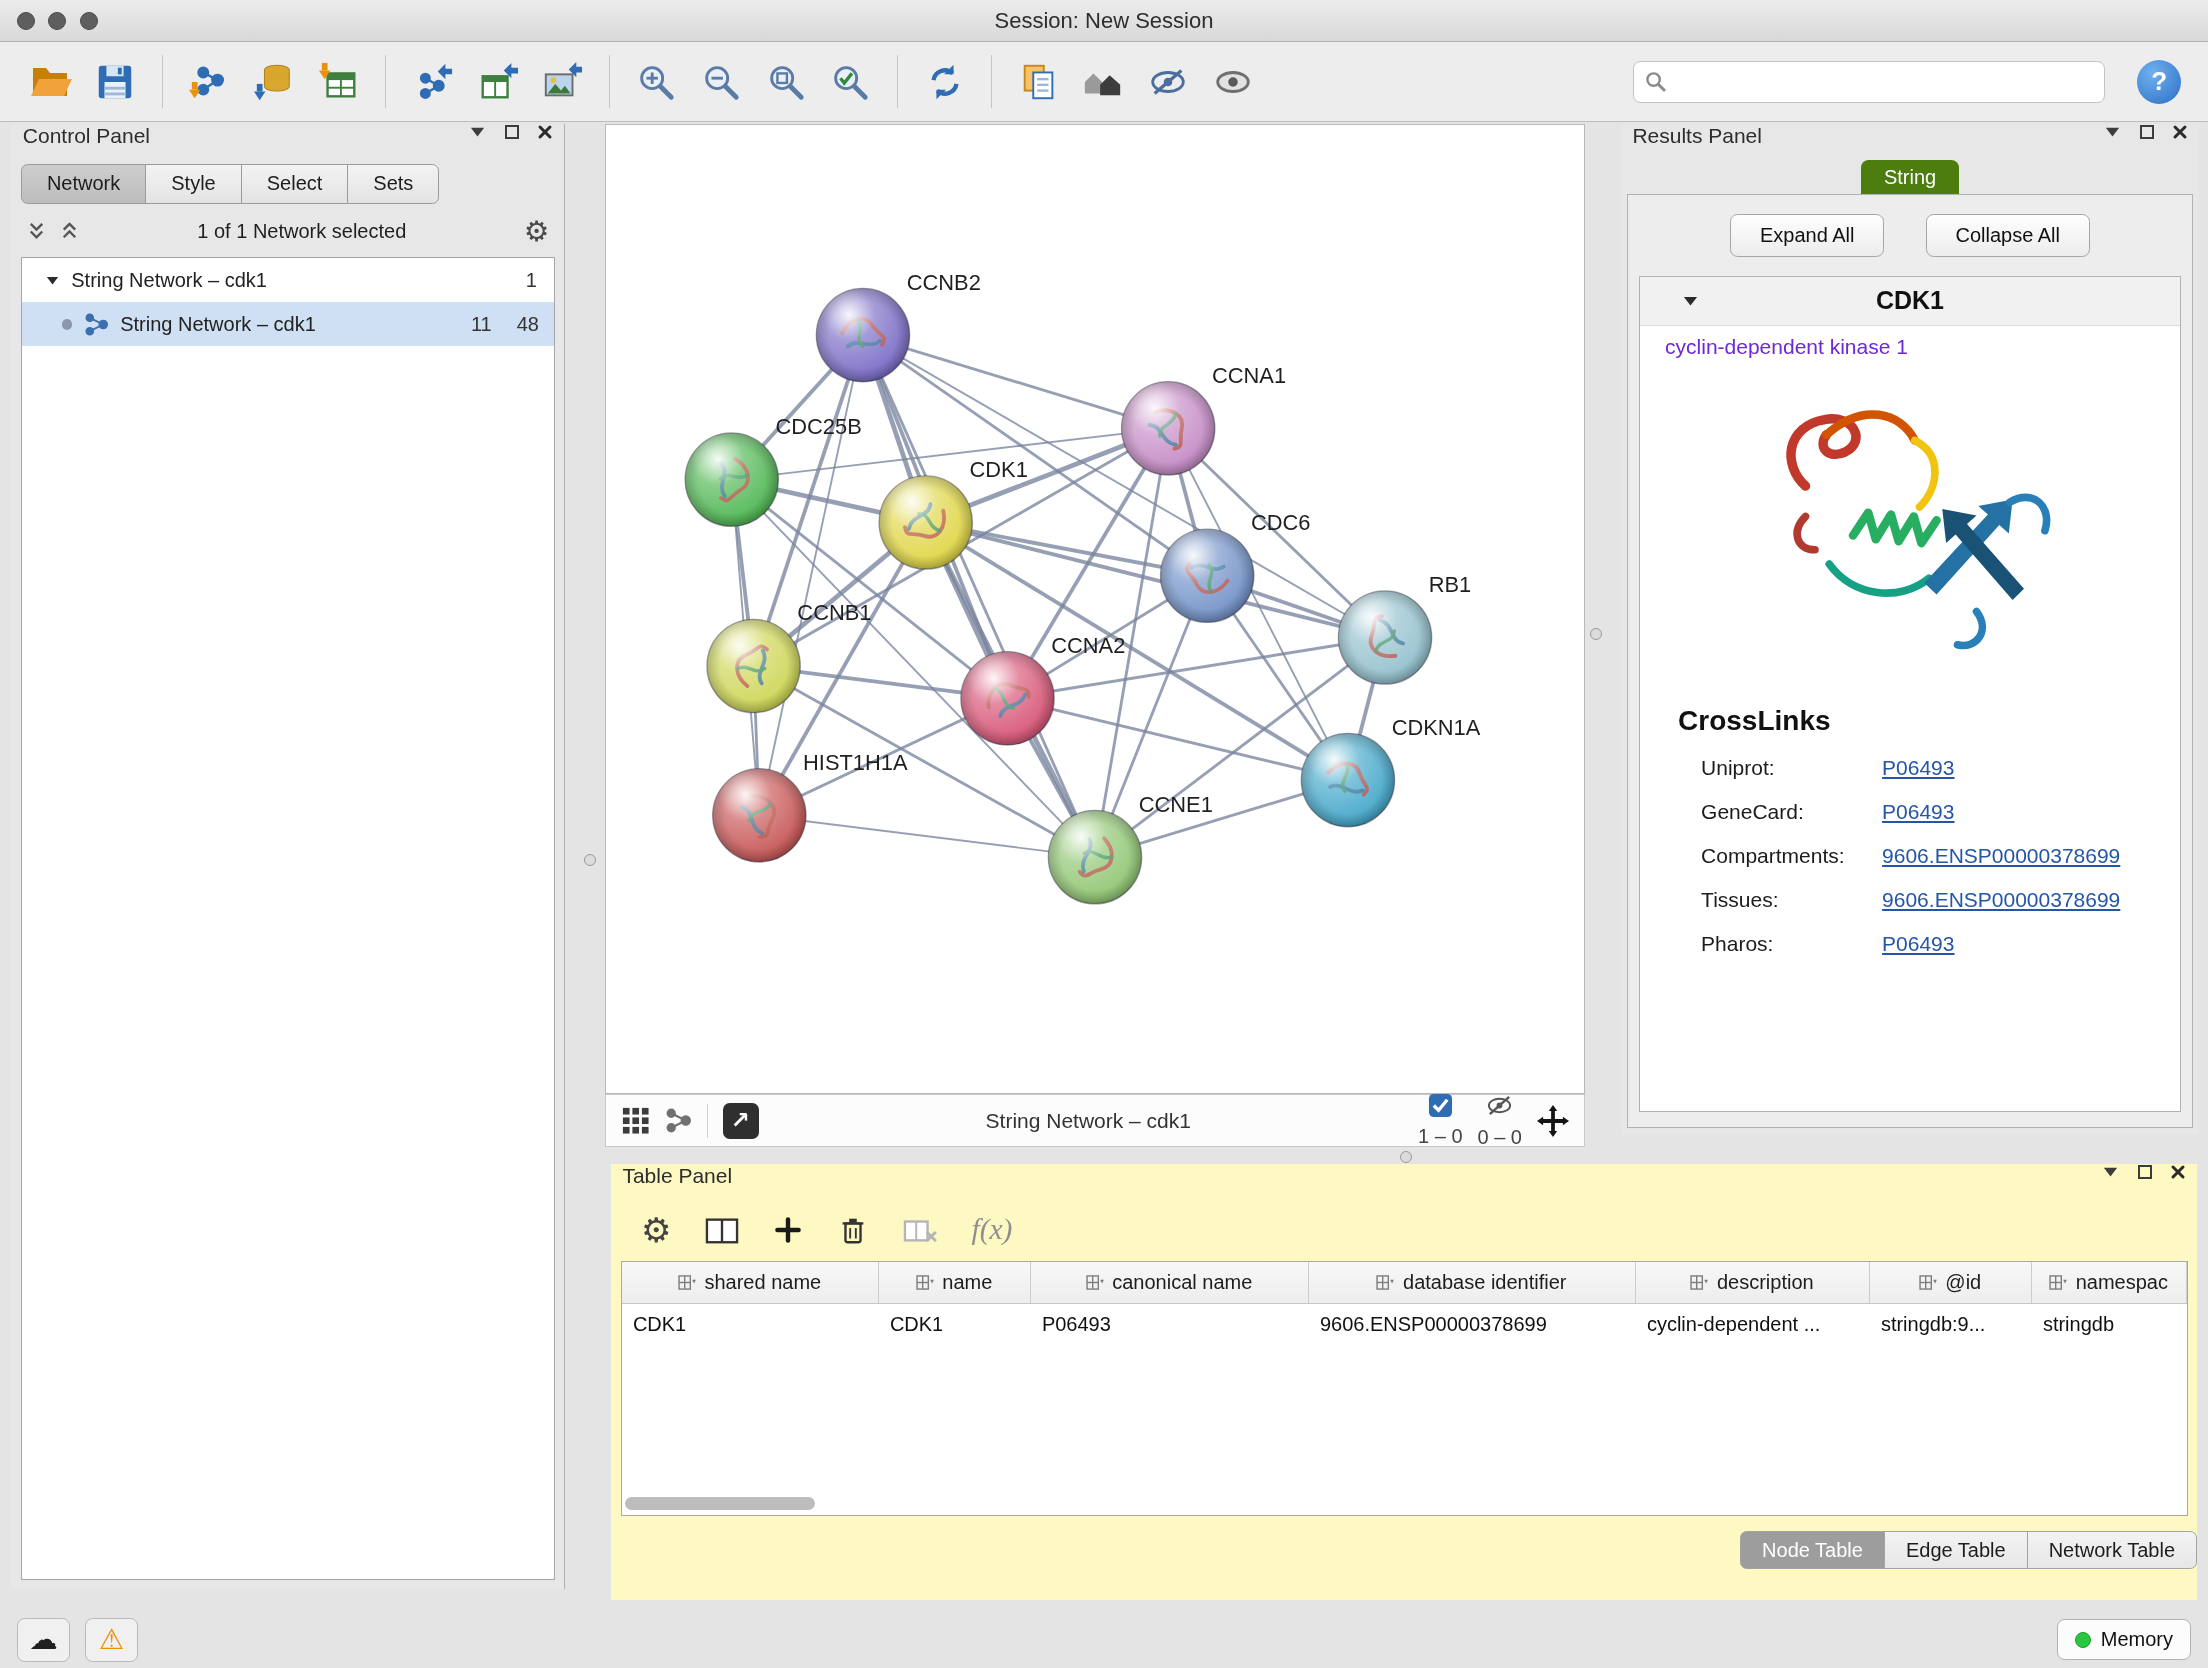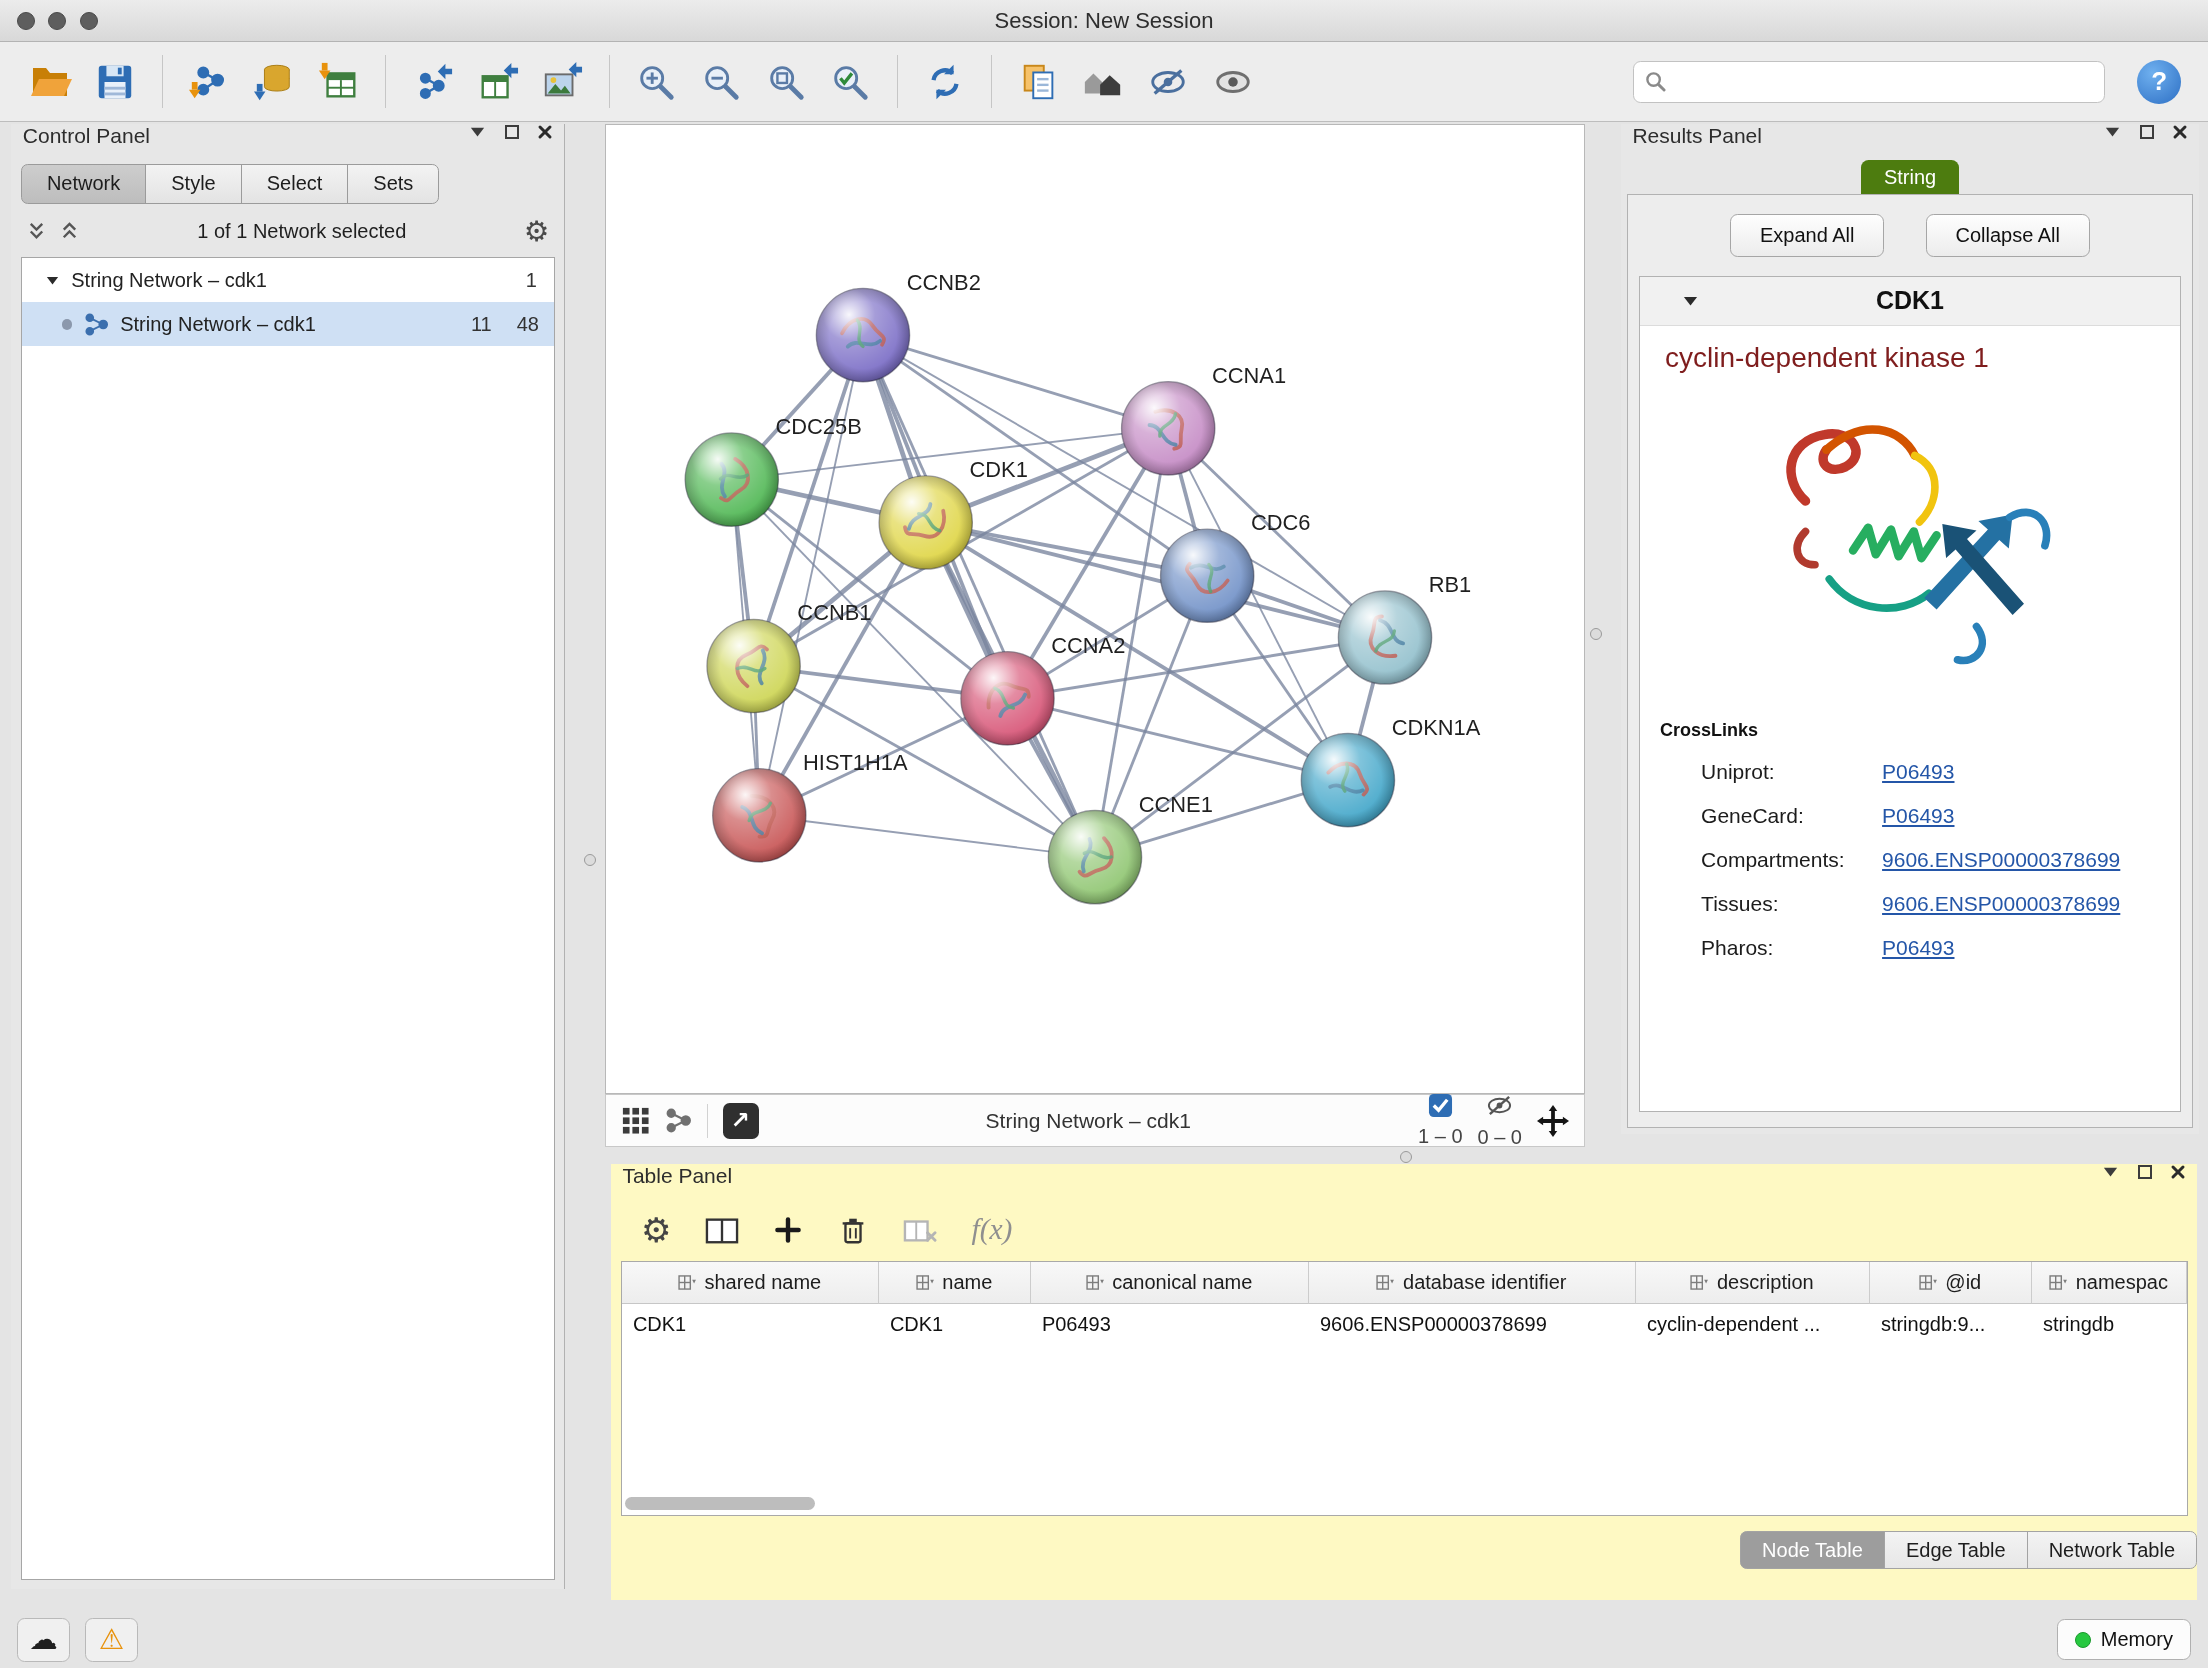--- a/index.html
+++ b/index.html
@@ -70,23 +70,23 @@
     display:flex;flex-direction:column;}
   .rp-btn-row{display:flex;justify-content:center;gap:42px;padding:19px 0 11.4px;}
   .rp-btn{font-size:20px;padding:8.6px 28.5px;background:linear-gradient(#fefefe,#ececec);
     border:1px solid #a6a6a6;border-radius:7.6px;color:#111;}
   .rp-inner{flex:1;margin:7.6px 11.4px 15px;background:#fff;border:1px solid #b2b2b2;
     display:flex;flex-direction:column;overflow:hidden;}
   .gene-header{position:relative;height:49px;background:#f1f1f1;border-bottom:1px solid #dcdcdc;
     display:flex;align-items:center;justify-content:center;}
   .gene-header .tri{position:absolute;left:42px;top:18px;}
   .gene-symbol{font-size:25px;font-weight:bold;color:#111;}
-  .gene-desc{padding:16px 0 0 25px;font-size:28px;color:#7f1d1d;}
+  .gene-desc{padding:9px 0 0 25px;font-size:21px;color:#6d28d9;}
   .protein-wrap{display:flex;justify-content:center;margin-top:15px;}
-  .xl-title{font-size:18px;font-weight:bold;padding-left:20px;margin:27px 0 9.5px;color:#111;}
+  .xl-title{font-size:28px;font-weight:bold;padding-left:38px;margin:27px 0 9.5px;color:#111;}
   .xl-row{display:flex;align-items:center;height:44px;padding-left:61px;font-size:21px;}
   .xl-label{width:181px;color:#1c1c1c;}
   .xl-value{color:#2456a8;text-decoration:underline;cursor:pointer;}
   
   .table-panel{position:absolute;left:611px;top:1164px;width:1586px;height:436px;
     display:flex;flex-direction:column;background:#fef9c3;}
   .tp-toolbar{display:flex;align-items:center;gap:34px;height:59px;padding-left:30px;}
   .tp-gear{font-size:34px;color:#454545;line-height:1;}
   .fx{font-family:"Liberation Serif",serif;font-style:italic;font-size:29.5px;color:#8f8f8f;}
   .tbl-box{margin:1.9px 9.5px 0;background:#fff;border:1px solid #a9a9a9;height:255px;position:relative;overflow:hidden;}

